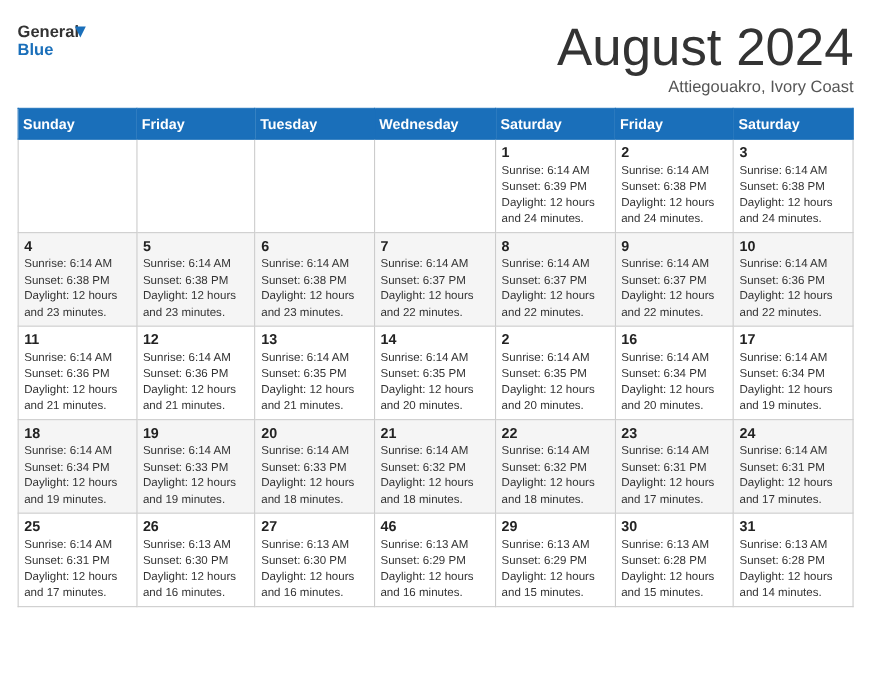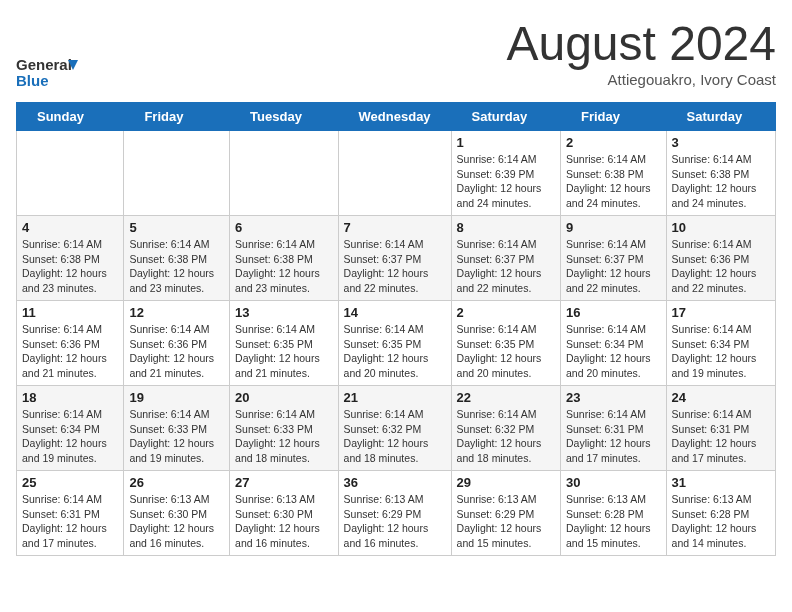--- a/index.html
+++ b/index.html
@@ -13,21 +13,20 @@
     .header {
       display: flex;
       justify-content: space-between;
       align-items: flex-start;
       margin-bottom: 10px;
     }
     .logo {
       display: flex;
       flex-direction: column;
       align-items: flex-start;
-      margin-top: 36px;
     }
     .title-block {
       text-align: right;
     }
     .title-block h1 {
       font-size: 48px;
       color: #333;
       font-weight: normal;
     }
     .title-block h2 {
@@ -36,21 +35,21 @@
       font-weight: normal;
     }
     .calendar {
       width: 100%;
       border-collapse: collapse;
       font-size: 11px;
     }
     .calendar thead th {
       background: #1a6fba;
       color: #fff;
-      padding: 6px 20px;
+      padding: 6px 4px;
       text-align: left;
       font-size: 13px;
       font-weight: bold;
       border: 1px solid #1a6fba;
     }
     .calendar tbody td {
       border: 1px solid #ccc;
       vertical-align: top;
       padding: 4px 5px;
       width: 113px;
@@ -280,21 +279,21 @@
 Sunset: 6:30 PM
 Daylight: 12 hours and 16 minutes.</div>
         </td>
         <td>
           <span class="day-num">27</span>
           <div class="day-info" style="white-space: pre-line;">Sunrise: 6:13 AM
 Sunset: 6:30 PM
 Daylight: 12 hours and 16 minutes.</div>
         </td>
         <td>
-          <span class="day-num">36</span>
+          <span class="day-num">46</span>
           <div class="day-info" style="white-space: pre-line;">Sunrise: 6:13 AM
 Sunset: 6:29 PM
 Daylight: 12 hours and 16 minutes.</div>
         </td>
         <td>
           <span class="day-num">29</span>
           <div class="day-info" style="white-space: pre-line;">Sunrise: 6:13 AM
 Sunset: 6:29 PM
 Daylight: 12 hours and 15 minutes.</div>
         </td>

